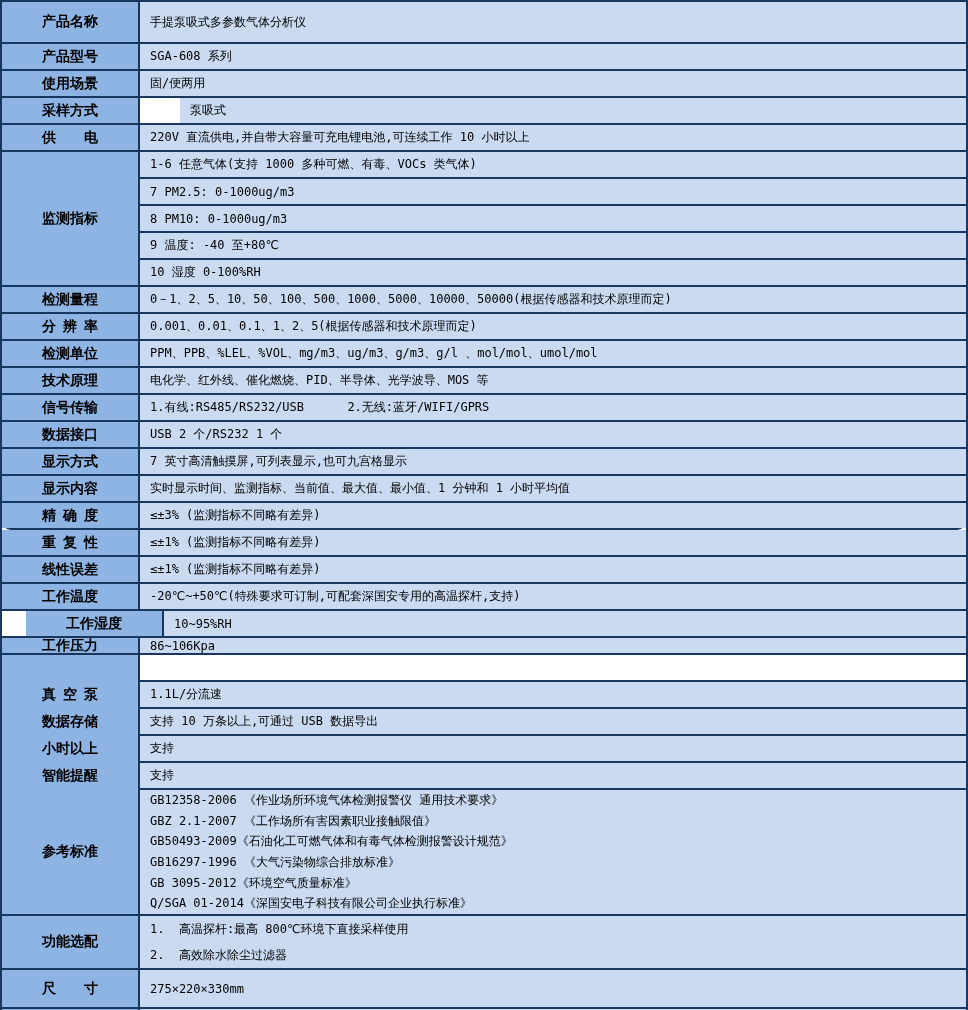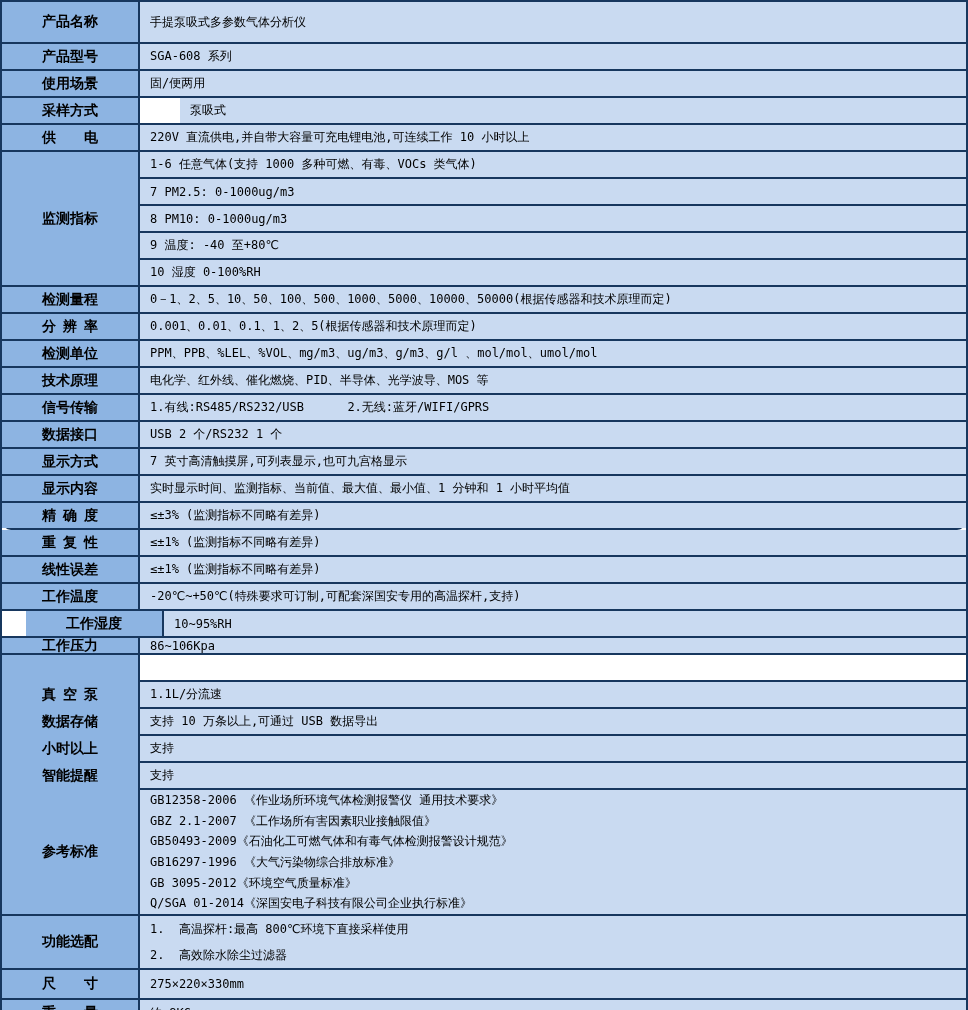--- a/index.html
+++ b/index.html
@@ -291,21 +291,21 @@
   </div>
     <div class="row" data-divided="false" style="height: 54px;">
     <div class="label-cell">
       <div class="label-text">功能选配</div>
     </div>
     <div class="value-cell">
         <div class="value-line">1.  高温探杆:最高 800℃环境下直接采样使用</div>
         <div class="value-line">2.  高效除水除尘过滤器</div>
       </div>
   </div>
-    <div class="row" data-divided="false" style="height: 30px;">
+    <div class="row" data-divided="false" style="height: 39px;">
     <div class="label-cell">
       <div class="label-text">尺寸</div>
     </div>
     <div class="value-cell">
         <div class="value-line">275×220×330mm</div>
       </div>
   </div>
     <div class="row" data-divided="false" style="height: 26px;">
     <div class="label-cell">
       <div class="label-text">重量</div>

